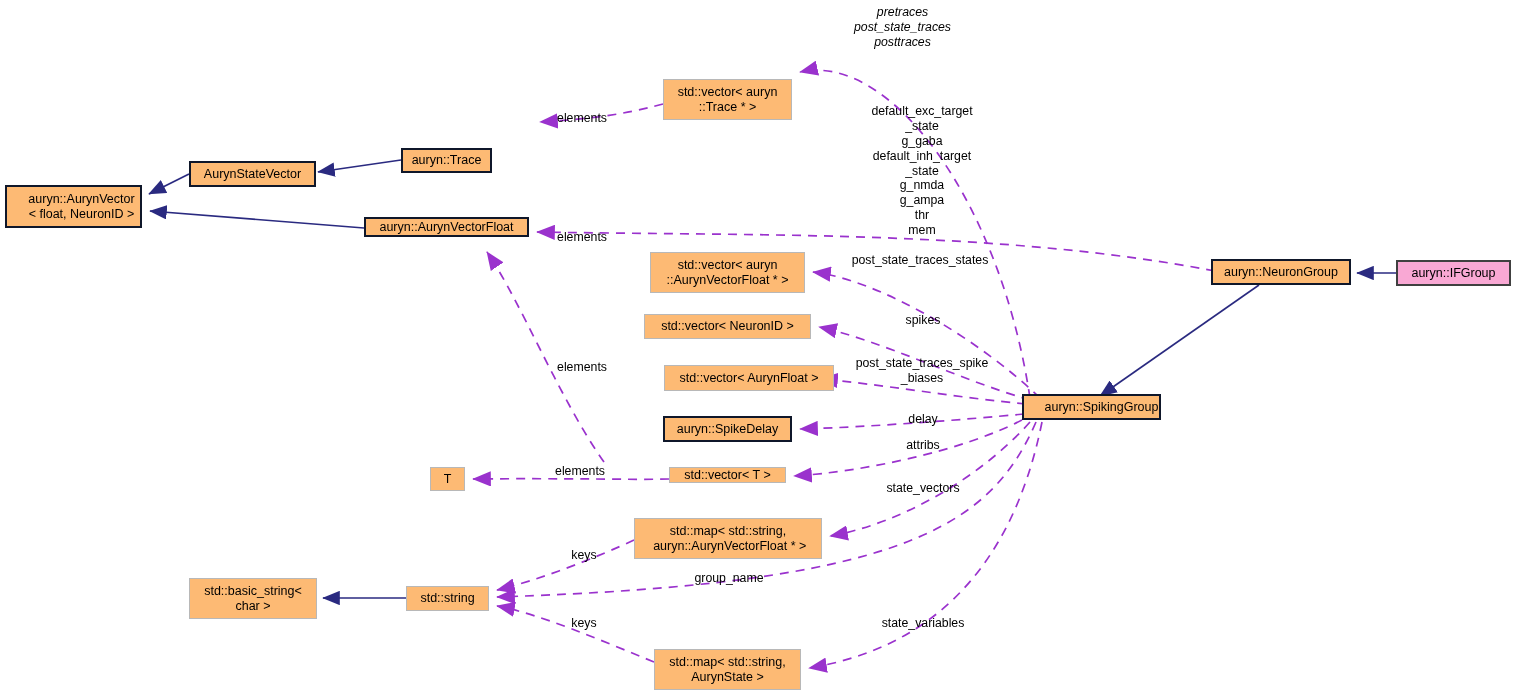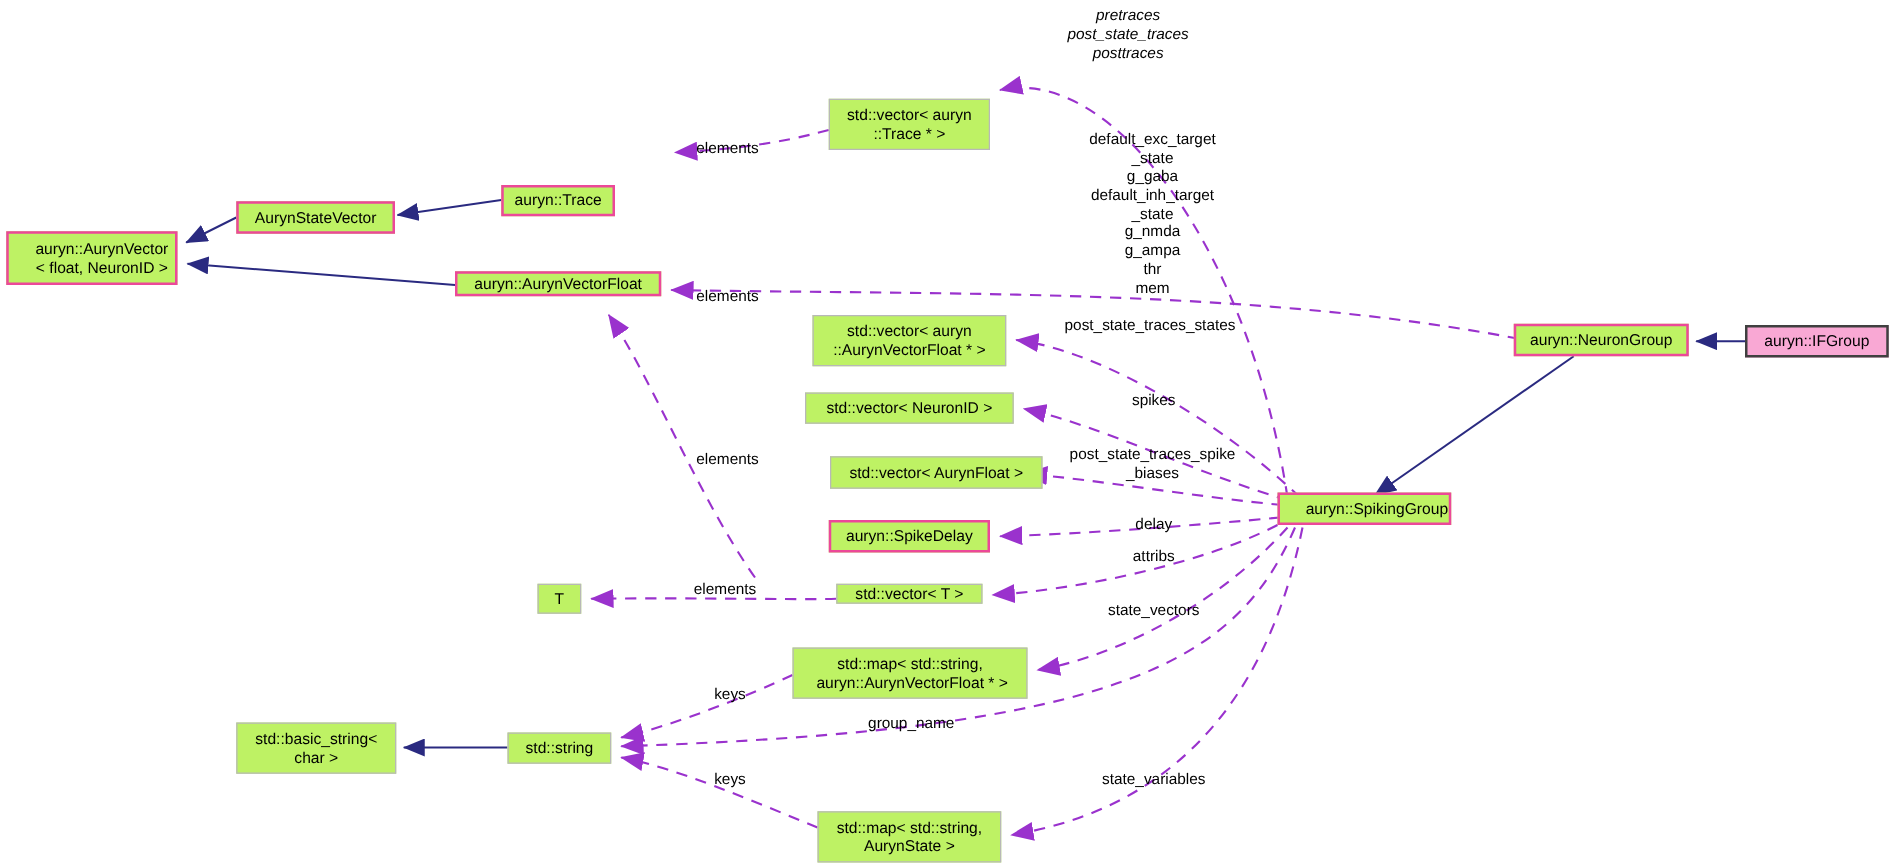--- a/index.html
+++ b/index.html
@@ -1,24 +1,24 @@
 <!DOCTYPE html>
 <html><head>
 <meta charset="utf-8">
 <style>
   html,body{margin:0;padding:0;background:#ffffff;}
   body{font-family:"Liberation Sans",sans-serif;}
   #canvas{position:relative;width:1513px;height:694px;overflow:hidden;background:#fff;}
   svg#edges{position:absolute;left:0;top:0;width:1513px;height:694px;}
 
   .node{position:absolute;box-sizing:border-box;display:flex;align-items:center;
-        justify-content:center;text-align:center;background:#bef264;
+        justify-content:center;text-align:center;background:#fdba74;
         font-size:12.5px;color:#000;line-height:1.18;white-space:pre;}
   .node.thin{border:1px solid #b8b8b8;}
-  .node.thick{border:2px solid #ec4899;}
+  .node.thick{border:2px solid #0f172a;}
   .node.hl{border:2px solid #404040;background:#f9a8d4;}
 
   .elabel{position:absolute;font-size:12.3px;color:#000;line-height:1.21;
           white-space:pre;text-align:center;}
   .elabel.ctr{text-align:center;}
 </style>
 </head>
 <body>
 
 <div id="canvas">

